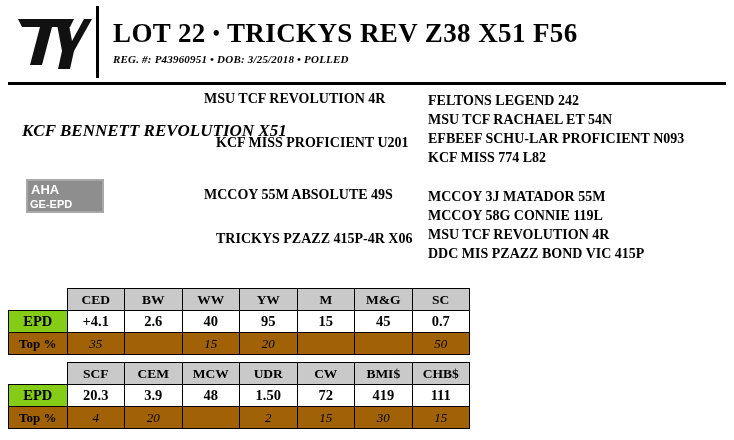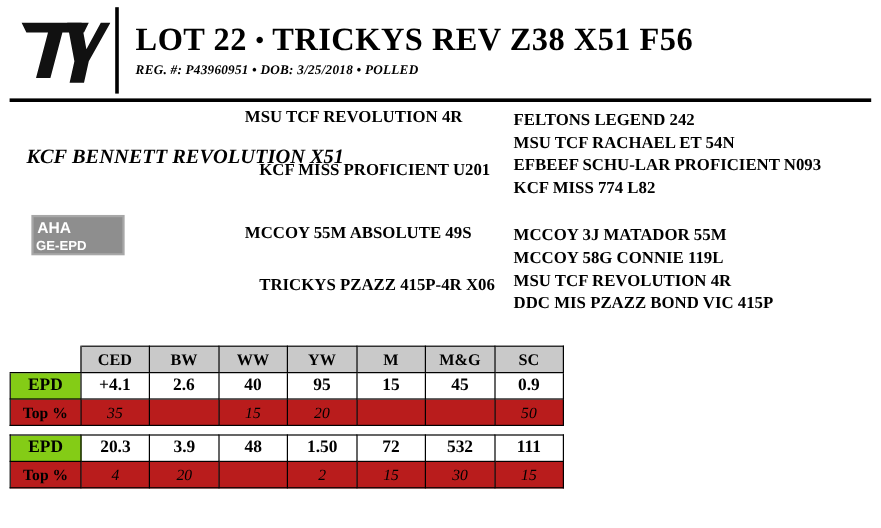--- a/index.html
+++ b/index.html
@@ -138,21 +138,21 @@
     font-weight:bold;
     font-size:12.5px;
   }
   .val td{
     font-weight:bold;
     font-size:14.5px;
   }
   .top td{
     font-style:italic;
     font-size:13px;
-    background:#b91c1c;
+    background:#a16207;
   }
   .top td.rowlabel{font-style:normal;}
   .tbl-left table + table{margin-top:7px;}
   .tbl-right table + table{margin-top:7px;}
   .c-lbl{width:58px;}
   .r-lbl{width:70px;}
 </style>
 </head>
 <body>
 
@@ -229,45 +229,55 @@
           <td>SC</td>
         </tr>
         <tr class="val">
           <td class="rowlabel c-lbl">EPD</td>
           <td>+4.1</td>
           <td>2.6</td>
           <td>40</td>
           <td>95</td>
           <td>15</td>
           <td>45</td>
-          <td>0.9</td>
+          <td>0.7</td>
         </tr>
         <tr class="top">
           <td class="rowlabel c-lbl">Top %</td>
           <td>35</td>
           <td></td>
           <td>15</td>
           <td>20</td>
           <td></td>
           <td></td>
           <td>50</td>
         </tr>
       </tbody>
         </table>
 
       <table>
         <tbody>
+            <tr class="hdr">
+          <td class="corner c-lbl"></td>
+          <td>SCF</td>
+          <td>CEM</td>
+          <td>MCW</td>
+          <td>UDR</td>
+          <td>CW</td>
+          <td>BMI$</td>
+          <td>CHB$</td>
+        </tr>
         <tr class="val">
           <td class="rowlabel c-lbl">EPD</td>
           <td>20.3</td>
           <td>3.9</td>
           <td>48</td>
           <td>1.50</td>
           <td>72</td>
-          <td>532</td>
+          <td>419</td>
           <td>111</td>
         </tr>
         <tr class="top">
           <td class="rowlabel c-lbl">Top %</td>
           <td>4</td>
           <td>20</td>
           <td></td>
           <td>2</td>
           <td>15</td>
           <td>30</td>

